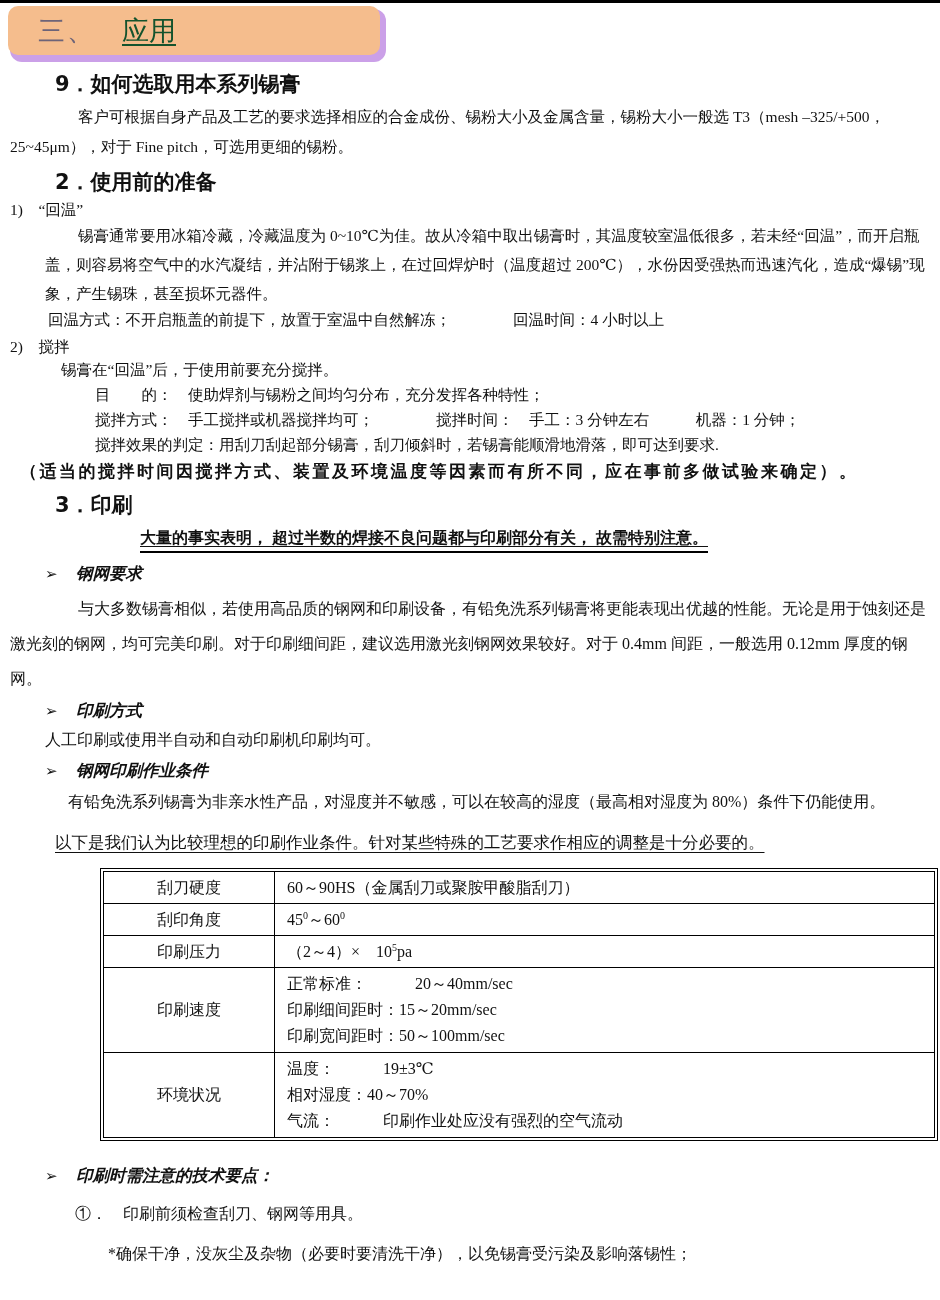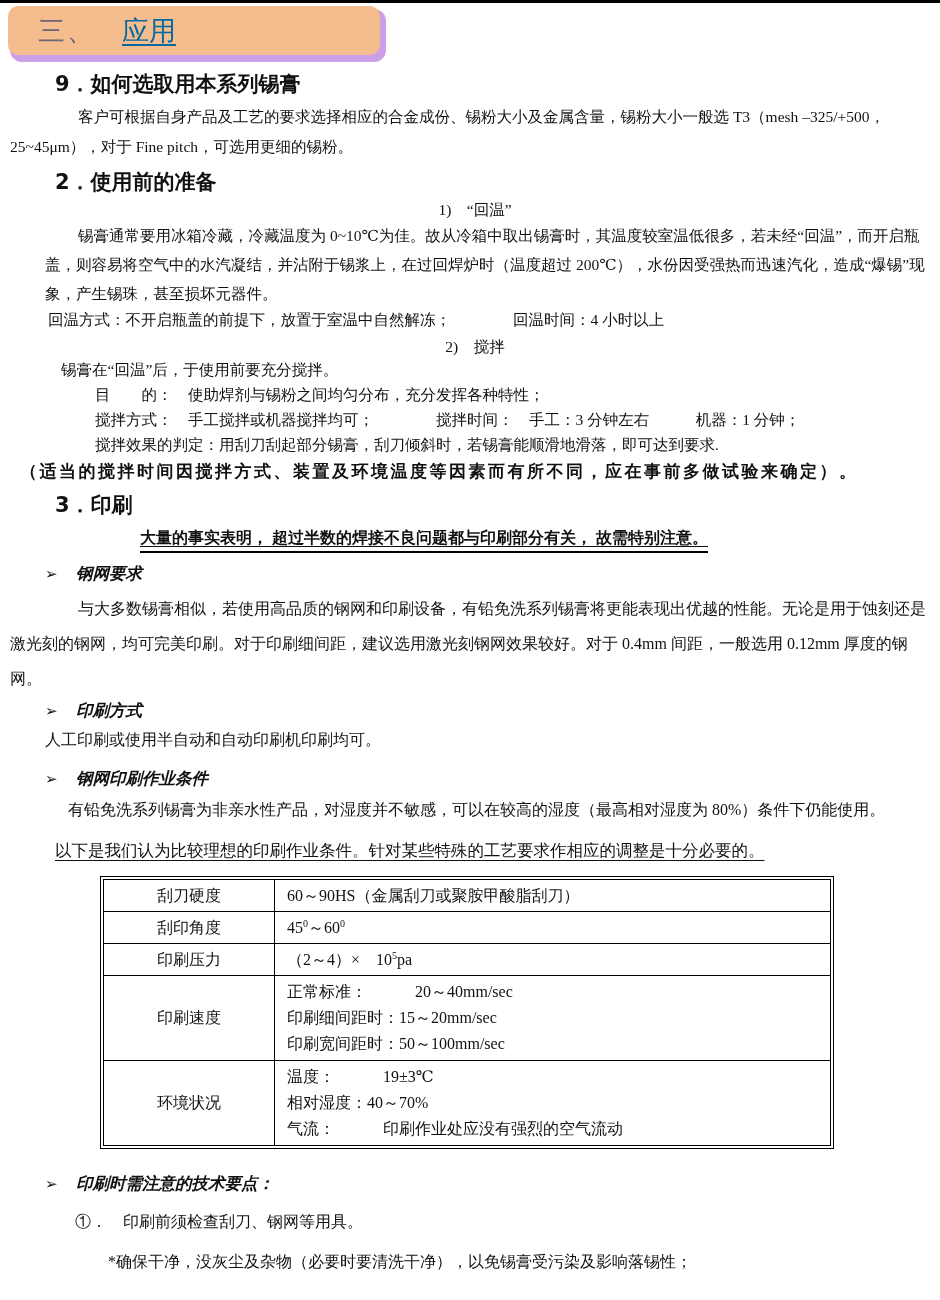--- a/index.html
+++ b/index.html
@@ -19,34 +19,34 @@
     background:#F5BD8D;border-radius:10px;
     box-shadow:4px 5px 0 2px #CBA0E8;
     display:flex;align-items:center;
   }
   .banner-prefix{
     font-family:"DejaVu Sans","Liberation Sans",sans-serif;
     font-size:27px;color:#6d6478;margin-left:30px;letter-spacing:2px;
   }
   .banner-title{
     font-family:"DejaVu Sans","Liberation Sans",sans-serif;
-    font-size:27px;color:#0369a1;margin-left:26px;
+    font-size:27px;color:#14532d;margin-left:26px;
     text-decoration:underline;text-underline-offset:4px;
   }
   .content{position:absolute;top:62px;left:0;width:940px;}
   .h-num{
     font-family:"DejaVu Sans","Liberation Sans",sans-serif;
     font-weight:bold;font-size:21px;line-height:28px;
     margin:8px 0 0 55px;
   }
   .h2a{margin-top:6px;}
   .h3a{margin-top:6px;}
   .body-p{font-size:15.5px;line-height:30px;margin:4px 5px 0 10px;text-indent:68px;}
   .warm-p{font-size:15.5px;line-height:29px;margin:0 5px 0 45px;text-indent:33px;}
-  .num-item{font-size:15.5px;line-height:22px;margin:3px 0 0 10px;text-align:center;}
+  .num-item{font-size:15.5px;line-height:22px;margin:3px 0 0 10px;}
   .num-item2{margin-top:4px;}
   .line{font-size:15.5px;line-height:24px;}
   .l-method{margin-left:48px;}
   .l-note{margin-left:65px;}
   .l-intro{margin-left:61px;}
   .l-stir{margin-left:95px;line-height:25px;}
   .stir-note{
     font-size:17px;font-weight:bold;letter-spacing:2.5px;
     line-height:26px;margin:2px 0 0 20px;
   }
@@ -60,30 +60,30 @@
   .bullet-row{margin:10px 0 0 45px;display:flex;align-items:baseline;}
   .bullet-marker{
     font-family:"DejaVu Sans","Liberation Sans",sans-serif;
     font-size:15px;line-height:22px;flex:0 0 31px;
   }
   .bullet-title{
     font-family:"DejaVu Sans","Liberation Sans",sans-serif;
     font-weight:bold;font-style:italic;font-size:16.5px;line-height:22px;
   }
   .b1-p{font-size:16px;line-height:35px;margin:6px 5px 0 10px;text-indent:68px;}
-  .b2-p{font-size:16px;line-height:24px;margin:6px 5px 16px 45px;}
+  .b2-p{font-size:16px;line-height:24px;margin:6px 5px 8px 45px;}
   .b3-p{font-size:16px;line-height:24px;margin:8px 5px 0 45px;text-indent:23px;}
   .bullet-b2{margin-top:4px;}
   .bullet-b3{margin-top:8px;}
   .ideal-line{
     font-size:16.5px;line-height:26px;margin:16px 1px 0 55px;
     text-decoration:underline;text-underline-offset:4px;white-space:nowrap;
   }
   .tbl-wrap{
-    margin:12px 0 0 100px;width:734px;
+    margin:12px 0 0 100px;width:838px;
     border:1px solid #000;padding:2px;box-sizing:border-box;
   }
   table.cond{border-collapse:collapse;width:100%;}
   table.cond td{border:1px solid #000;font-size:16px;vertical-align:middle;}
   td.lab{width:168px;text-align:center;line-height:29px;}
   td.val{padding-left:12px;line-height:29px;}
   td.val .vline{line-height:24px;padding:1px 0;}
   tr.multi td.lab{line-height:24px;}
   tr.multi td.val{padding-top:3px;padding-bottom:3px;}
   sup.sp{font-size:10px;vertical-align:super;line-height:0;}

